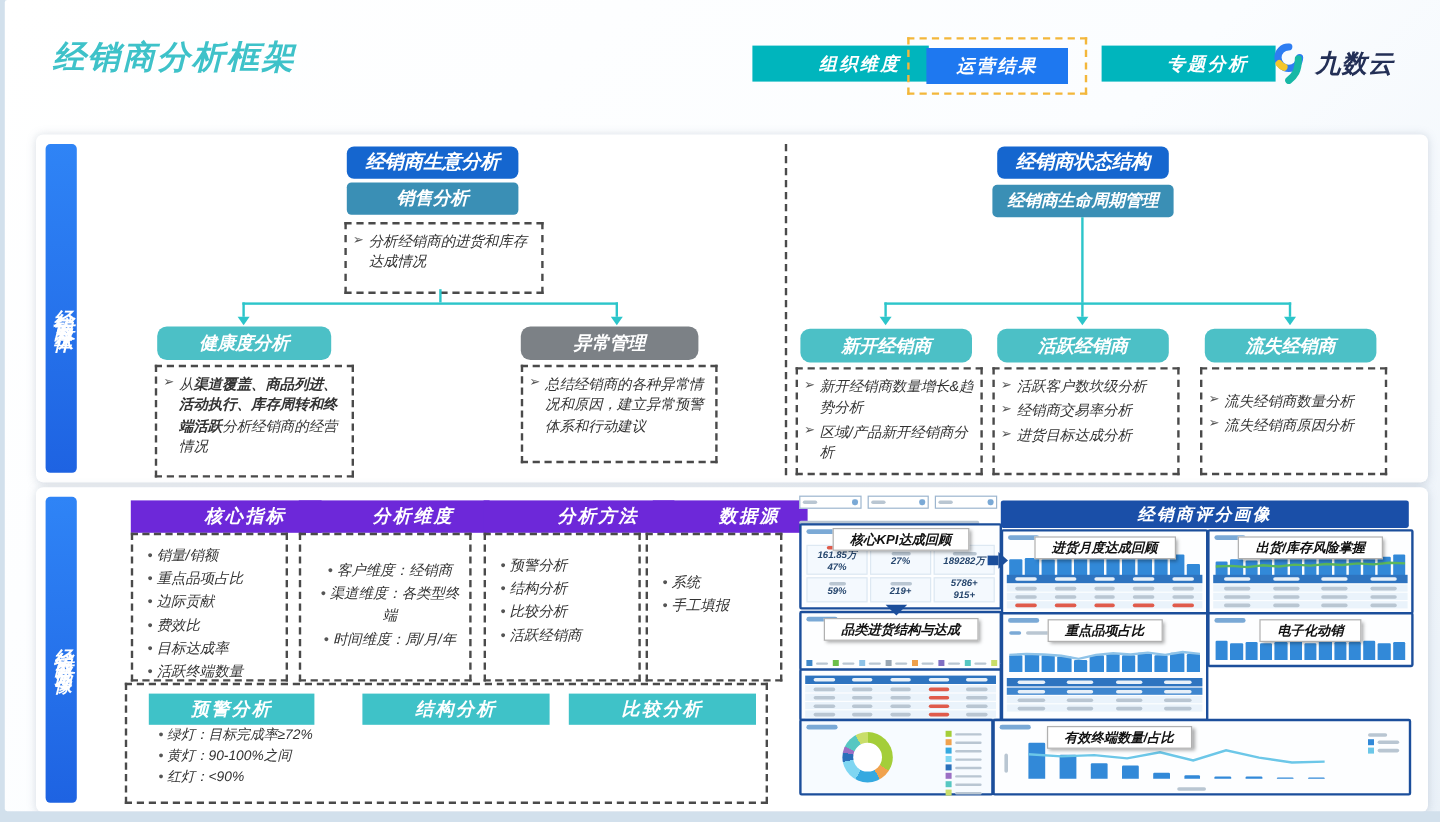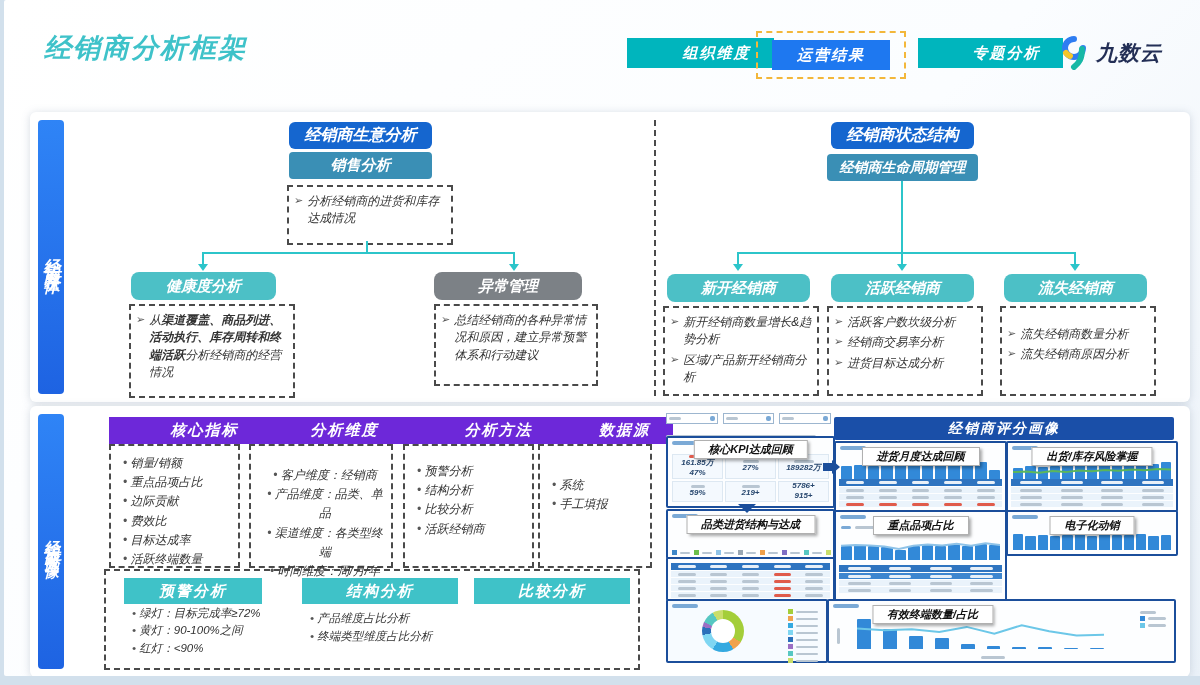--- a/index.html
+++ b/index.html
@@ -207,21 +207,20 @@
           <div>费效比</div>
         <div>目标达成率</div>
           <div>活跃终端数量</div>
       </div>
     </div>
 
     <div class="ghead" style="left:219px;top:11px;width:127px;">分析维度</div>
     <div class="dashedbox" style="left:219px;top:38px;width:140px;height:120px;text-align:center;">
       <div class="dlist" style="padding-top:20px;">
         <div>客户维度：经销商</div>
-          <div>产品维度：品类、单品</div>
         <div>渠道维度：各类型终端</div>
           <div>时间维度：周/月/年</div>
       </div>
     </div>
 
     <div class="ghead" style="left:373px;top:11px;width:127px;">分析方法</div>
     <div class="dashedbox" style="left:373px;top:38px;width:127px;height:120px;">
       <div class="dlist" style="padding-top:16px;">
         <div>预警分析</div>
           <div>结构分析</div>
@@ -239,24 +238,20 @@
     </div>
 
     <div class="dashedbox" style="left:74px;top:163px;width:532px;height:97px;">
       <div class="thead" style="left:18px;top:7px;width:138px;">预警分析</div>
       <div class="dlist" style="position:absolute;left:18px;top:34px;width:180px;font-size:11.5px;line-height:1.5;padding:0 0 0 8px;">
         <div>绿灯：目标完成率≥72%</div>
           <div>黄灯：90-100%之间</div>
           <div>红灯：&lt;90%</div>
       </div>
       <div class="thead" style="left:196px;top:7px;width:156px;">结构分析</div>
-      <div class="dlist" style="position:absolute;left:196px;top:38px;width:170px;font-size:11.5px;line-height:1.6;padding:0 0 0 8px;">
-        <div>产品维度占比分析</div>
-          <div>终端类型维度占比分析</div>
-      </div>
       <div class="thead" style="left:368px;top:7px;width:156px;">比较分析</div>
     </div>
 
     <div id="dash">
 
       <div style="position:absolute;left:0;top:0;width:165px;height:20px;">
         <div style="display:flex;gap:5px;">
           <span style="flex:1;height:9px;border:1px solid #9db6cf;background:#fff;display:flex;align-items:center;justify-content:space-between;padding:0 2px;">
               <i class="ph" style="width:12px;height:3px;"></i>
               <i class="ph phb" style="width:5px;height:5px;"></i>

